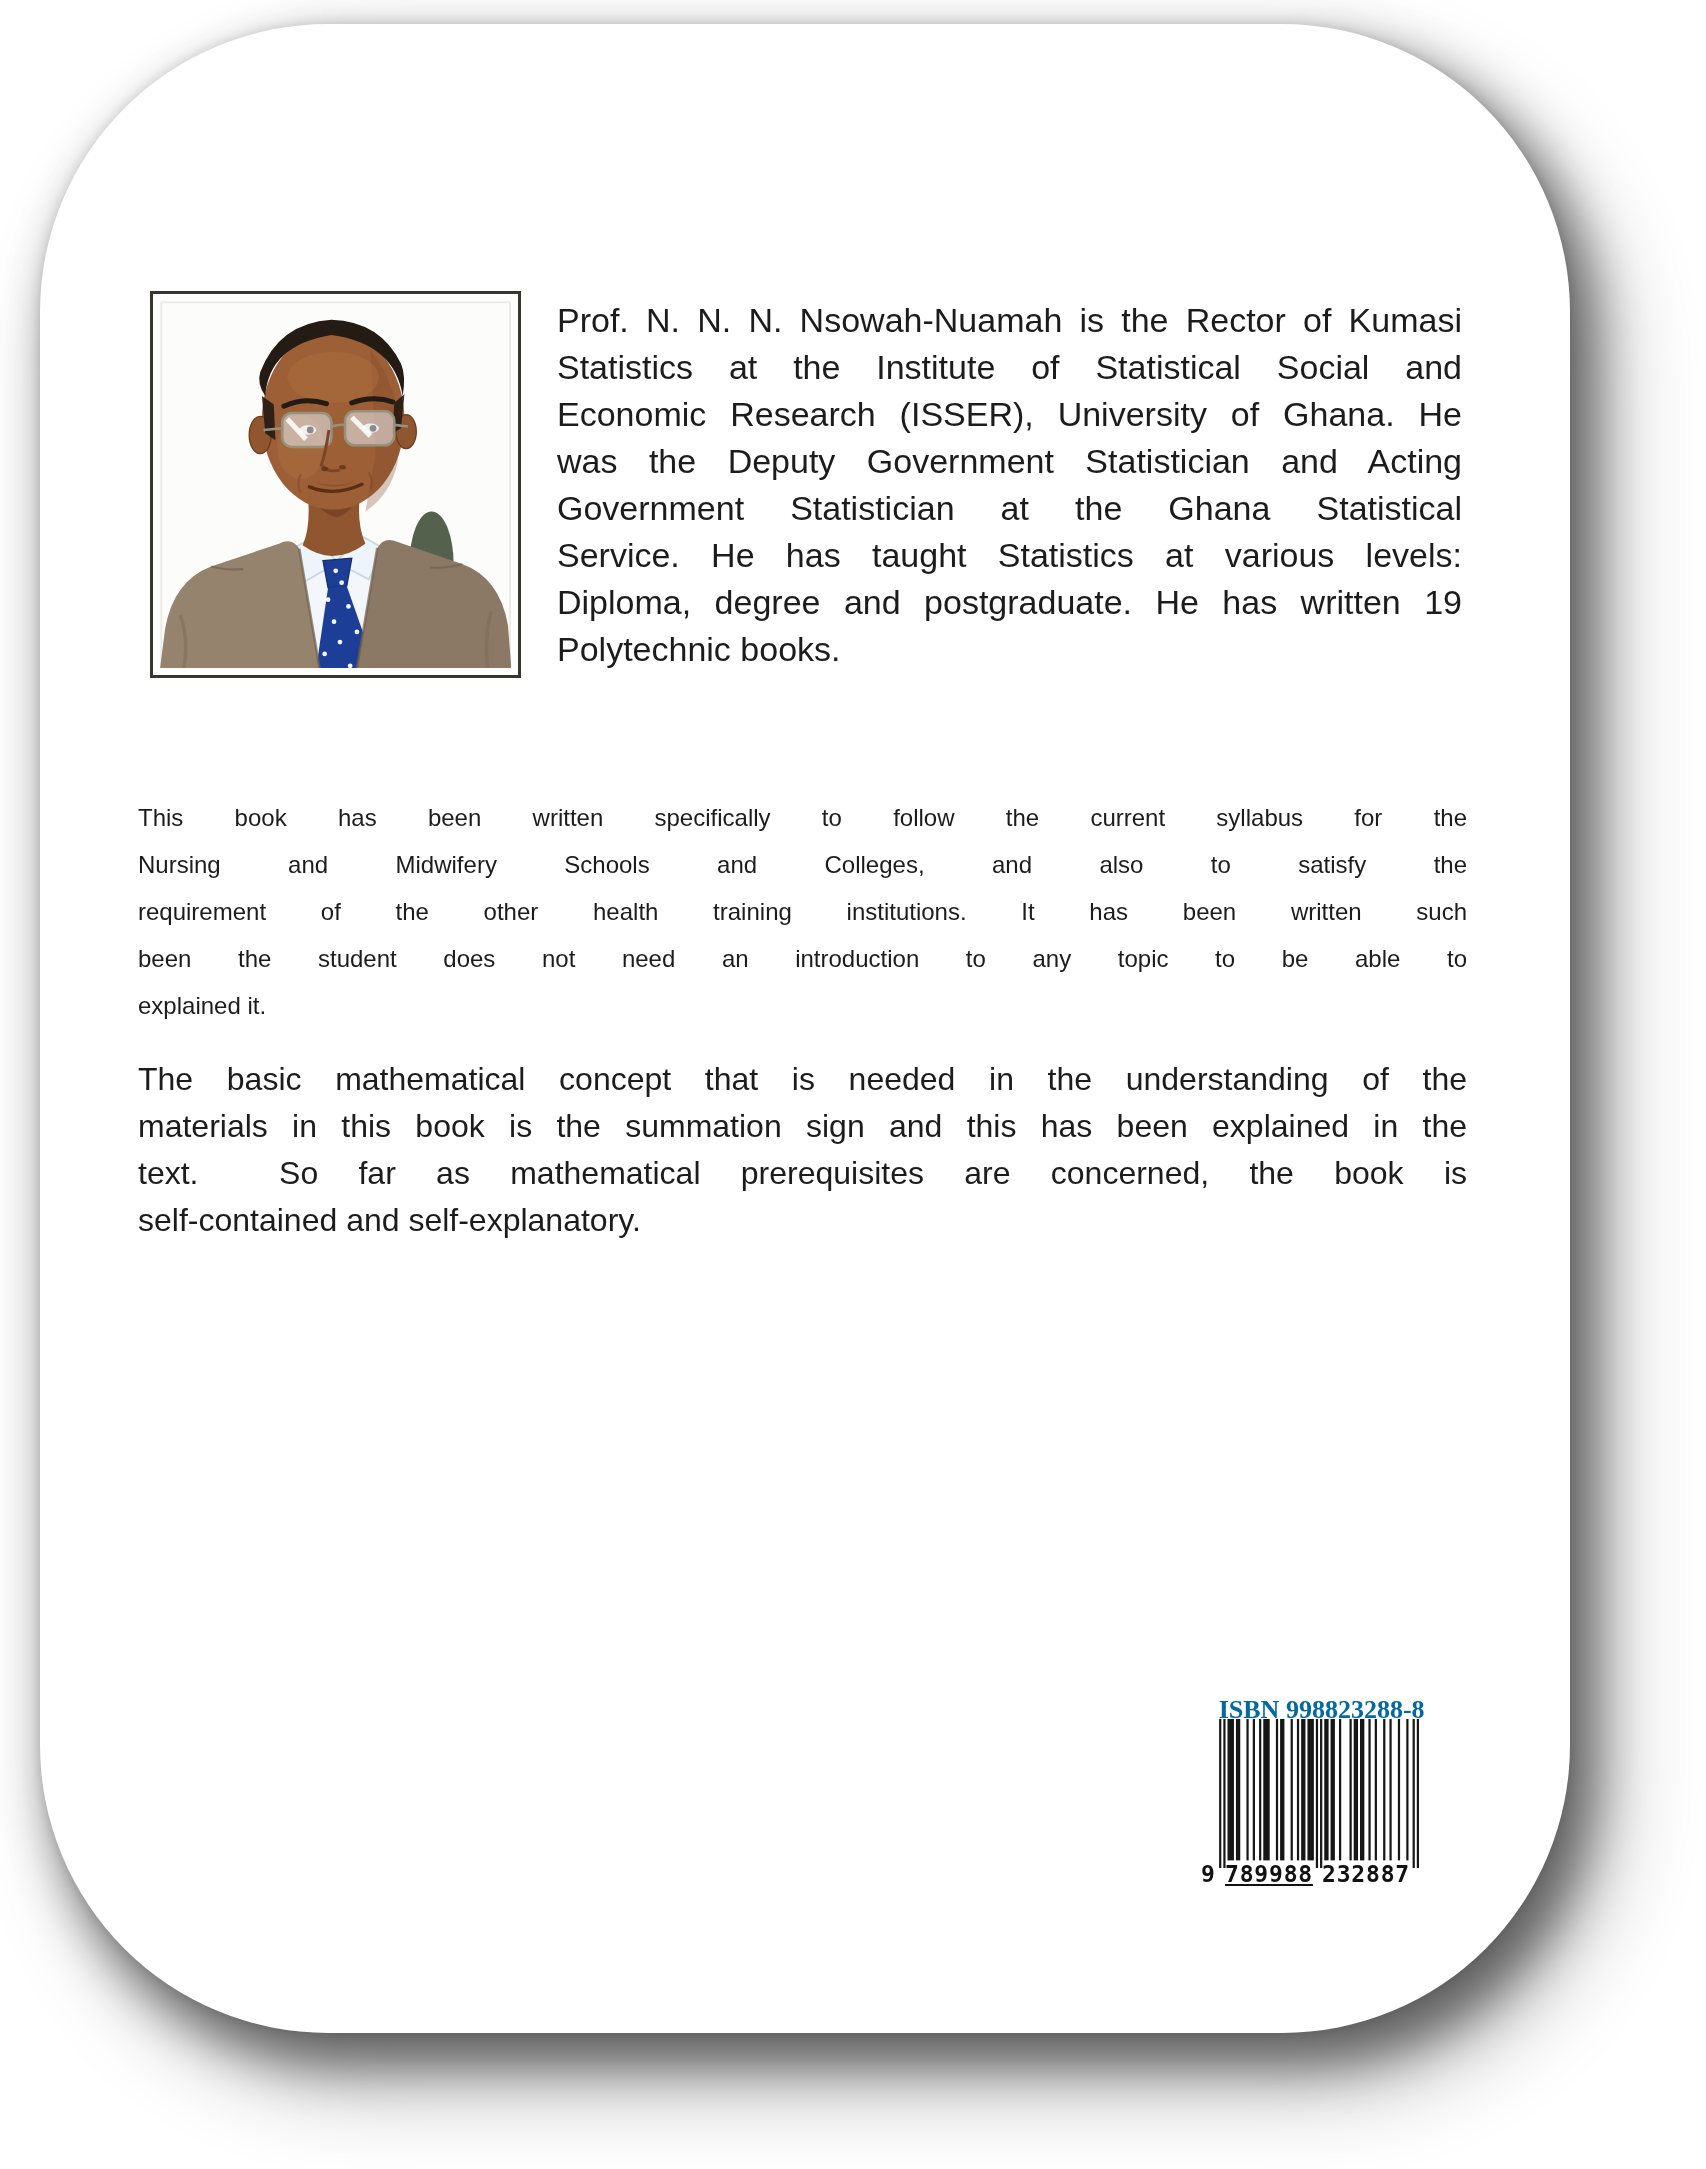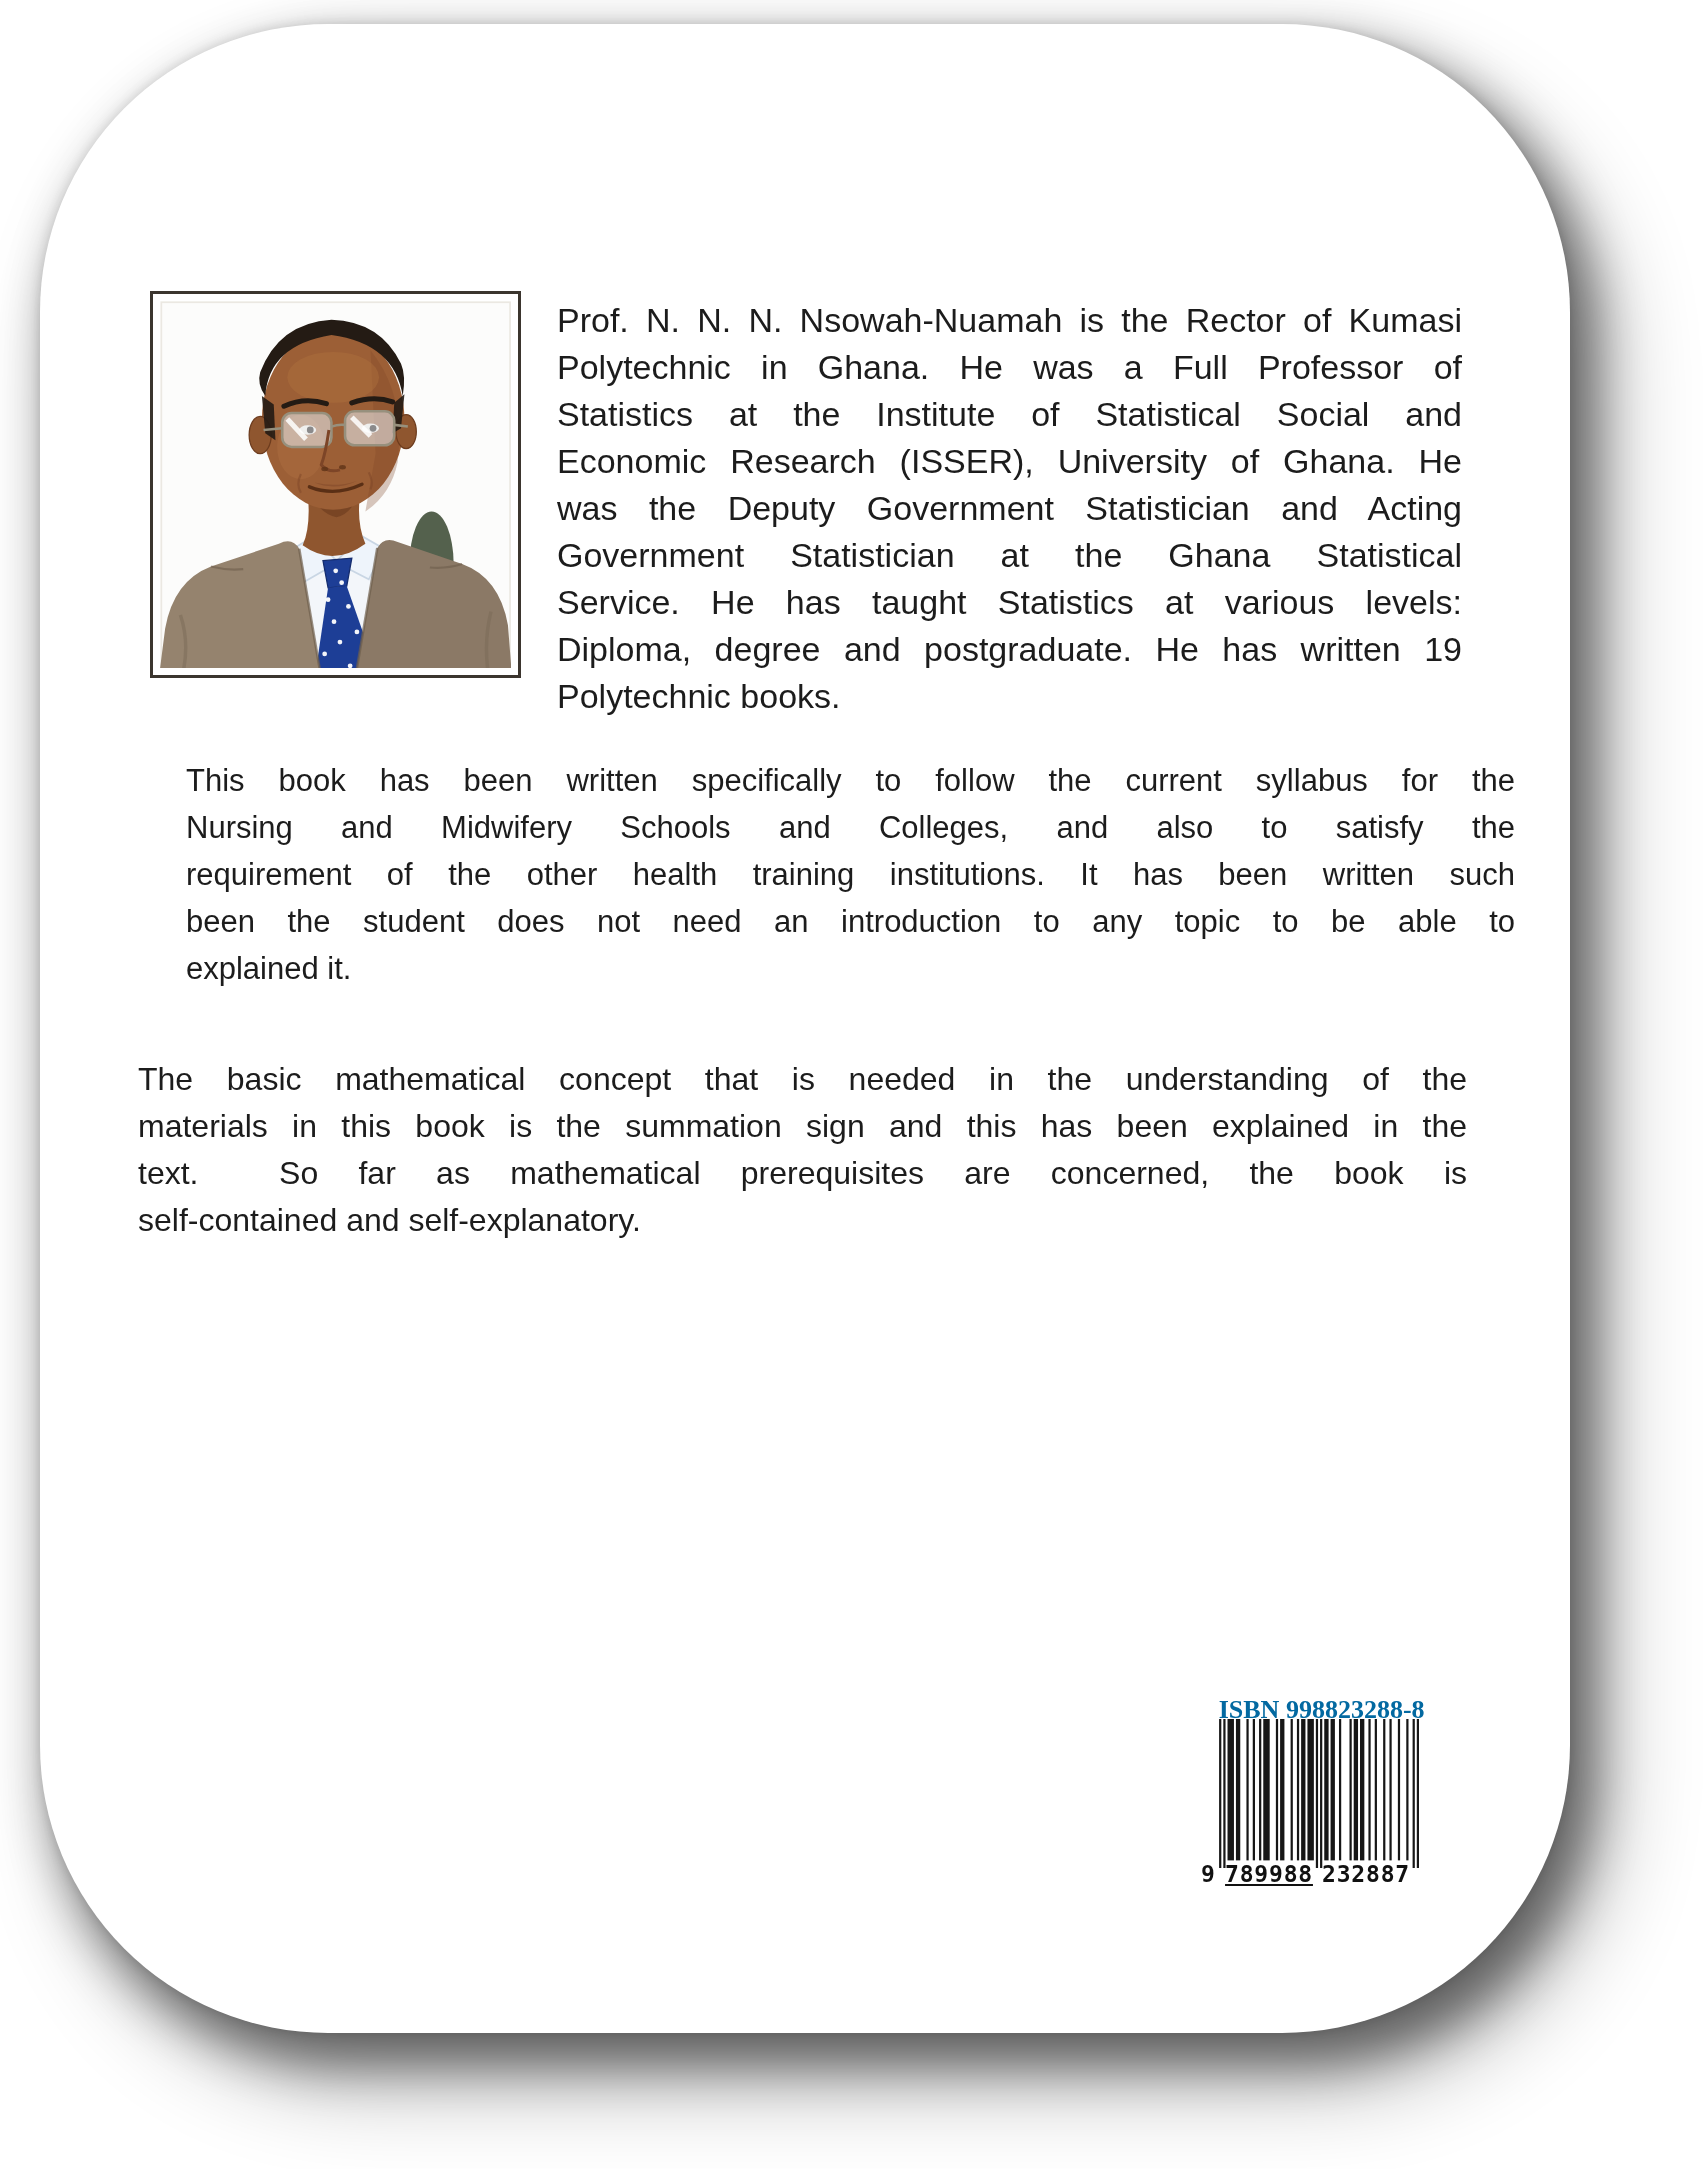--- a/index.html
+++ b/index.html
@@ -33,21 +33,21 @@
     height: 387px;
     box-sizing: border-box;
     border: 3.4px solid #3b352e;
     background: #ffffff;
     padding: 6.8px;
   }
   .portrait { width: 100%; height: 100%; display: block; }
 
   .textblock { position: absolute; }
   .bio   { left: 517px;  top: 273px;  width: 905px; font-size: 34px; line-height: 47px; }
-  .para1 { left: 98px;  top: 733px;  width: 1329px; font-size: 31px; line-height: 47px; margin-left: 48px; }
+  .para1 { left: 98px;  top: 770px;  width: 1329px; font-size: 24px; line-height: 47px; }
   .para2 { left: 98px;  top: 1032px; width: 1329px; font-size: 32px; line-height: 47px; }
   .jline { text-align: justify; text-align-last: justify; white-space: normal; }
   .jline.last { text-align-last: left; }
 
   .barcode {
     position: absolute;
     left: 1166px;
     top: 1671px;
     width: 225px;
     height: 210px;
@@ -174,21 +174,20 @@
           <path d="M176,219 Q206,231 238,216" stroke="#5a2f15" stroke-width="4" fill="none" stroke-linecap="round"></path>
           <path d="M182,214 Q206,224 232,212 Q208,220 182,214 Z" fill="#7d4527" opacity="0.5"></path>
           <path d="M166,204 Q160,216 166,226" stroke="#7d4527" stroke-width="2.5" fill="none" opacity="0.5"></path>
           <path d="M246,202 Q252,214 248,222" stroke="#7d4527" stroke-width="2.5" fill="none" opacity="0.5"></path>
         </g>
       </svg>
     </div>
 
     <div class="textblock bio">
         <div class="jline">Prof. N. N. N. Nsowah-Nuamah is the Rector of Kumasi</div>
-        <div class="jline">Polytechnic in Ghana. He was a Full Professor of</div>
         <div class="jline">Statistics at the Institute of Statistical Social and</div>
         <div class="jline">Economic Research (ISSER), University of Ghana. He</div>
         <div class="jline">was the Deputy Government Statistician and Acting</div>
         <div class="jline">Government Statistician at the Ghana Statistical</div>
         <div class="jline">Service. He has taught Statistics at various levels:</div>
         <div class="jline">Diploma, degree and postgraduate. He has written 19</div>
         <div class="jline last">Polytechnic books.</div>
       </div>
 
     <div class="textblock para1">

